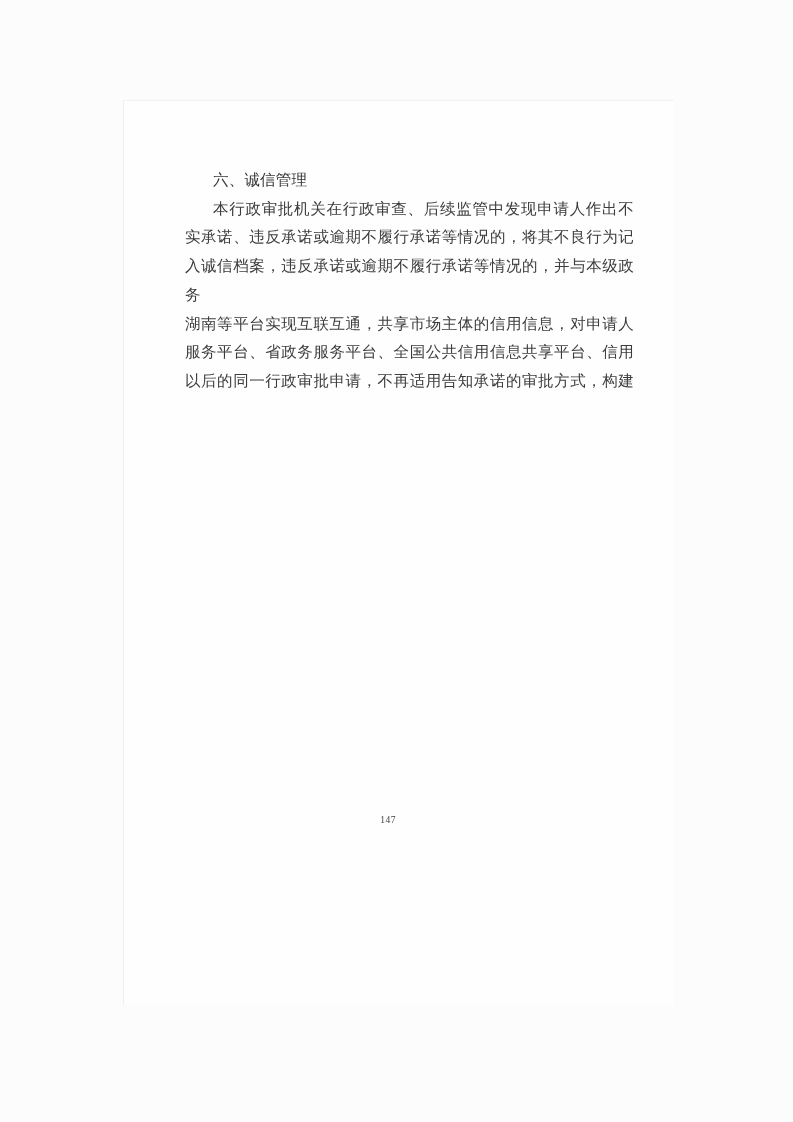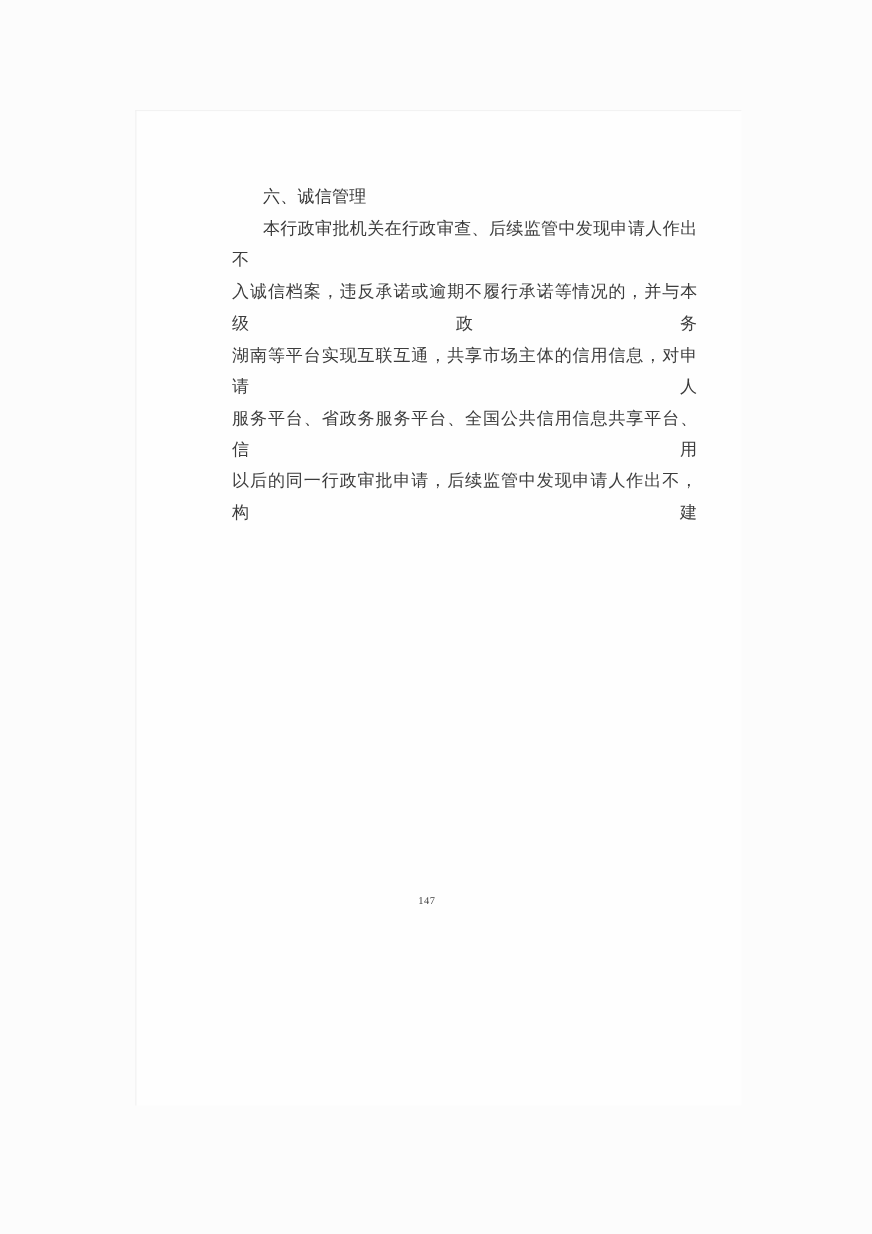--- a/index.html
+++ b/index.html
@@ -32,21 +32,20 @@
     width: 449px;
     font-size: 15.5px;
     line-height: 28.7px;
     letter-spacing: 0.2px;
     color: #3c3c3c;
     font-weight: 400;
   }
   .line {
     min-height: 28.7px;
     white-space: nowrap;
-    margin-left: 26px;
   }
   .just {
     white-space: normal;
     text-align: justify;
     text-align-last: justify;
     text-justify: inter-character;
   }
   .indent {
     text-indent: 28px;
   }
@@ -64,20 +63,21 @@
     color: #3f3f3f;
   }
 </style>
 </head>
 <body>
 
 <div class="scan-page">
   <div class="content">
     <div class="line heading indent">六、诚信管理</div>
     <div class="line just indent">本行政审批机关在行政审查、后续监管中发现申请人作出不</div>
+    <div class="line just">实承诺、违反承诺或逾期不履行承诺等情况的，将其不良行为记</div>
     <div class="line just">入诚信档案，违反承诺或逾期不履行承诺等情况的，并与本级政务</div>
     <div class="line just">湖南等平台实现互联互通，共享市场主体的信用信息，对申请人</div>
     <div class="line just">服务平台、省政务服务平台、全国公共信用信息共享平台、信用</div>
-    <div class="line just">以后的同一行政审批申请，后续监管中发现申请人作出不，构建</div>
+    <div class="line just">以后的同一行政审批申请，不再适用告知承诺的审批方式，构建</div>
   </div>
 </div>
 
 <div class="pagenum">147</div>
 
 </body></html>

